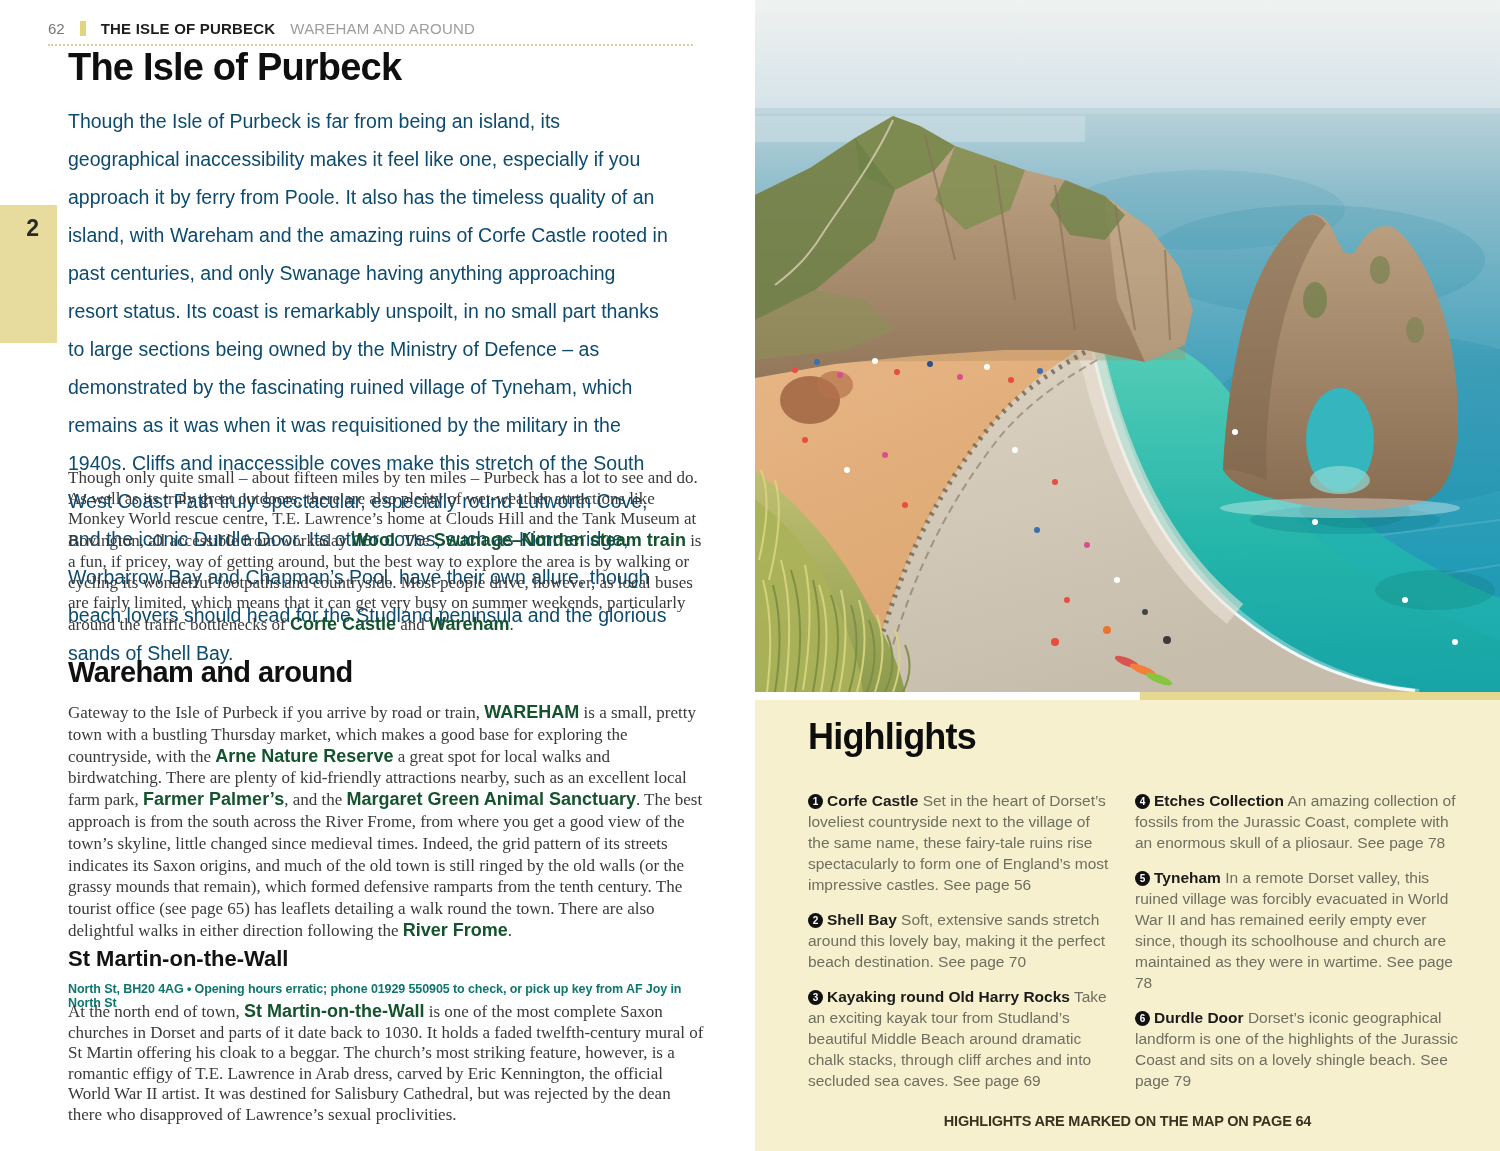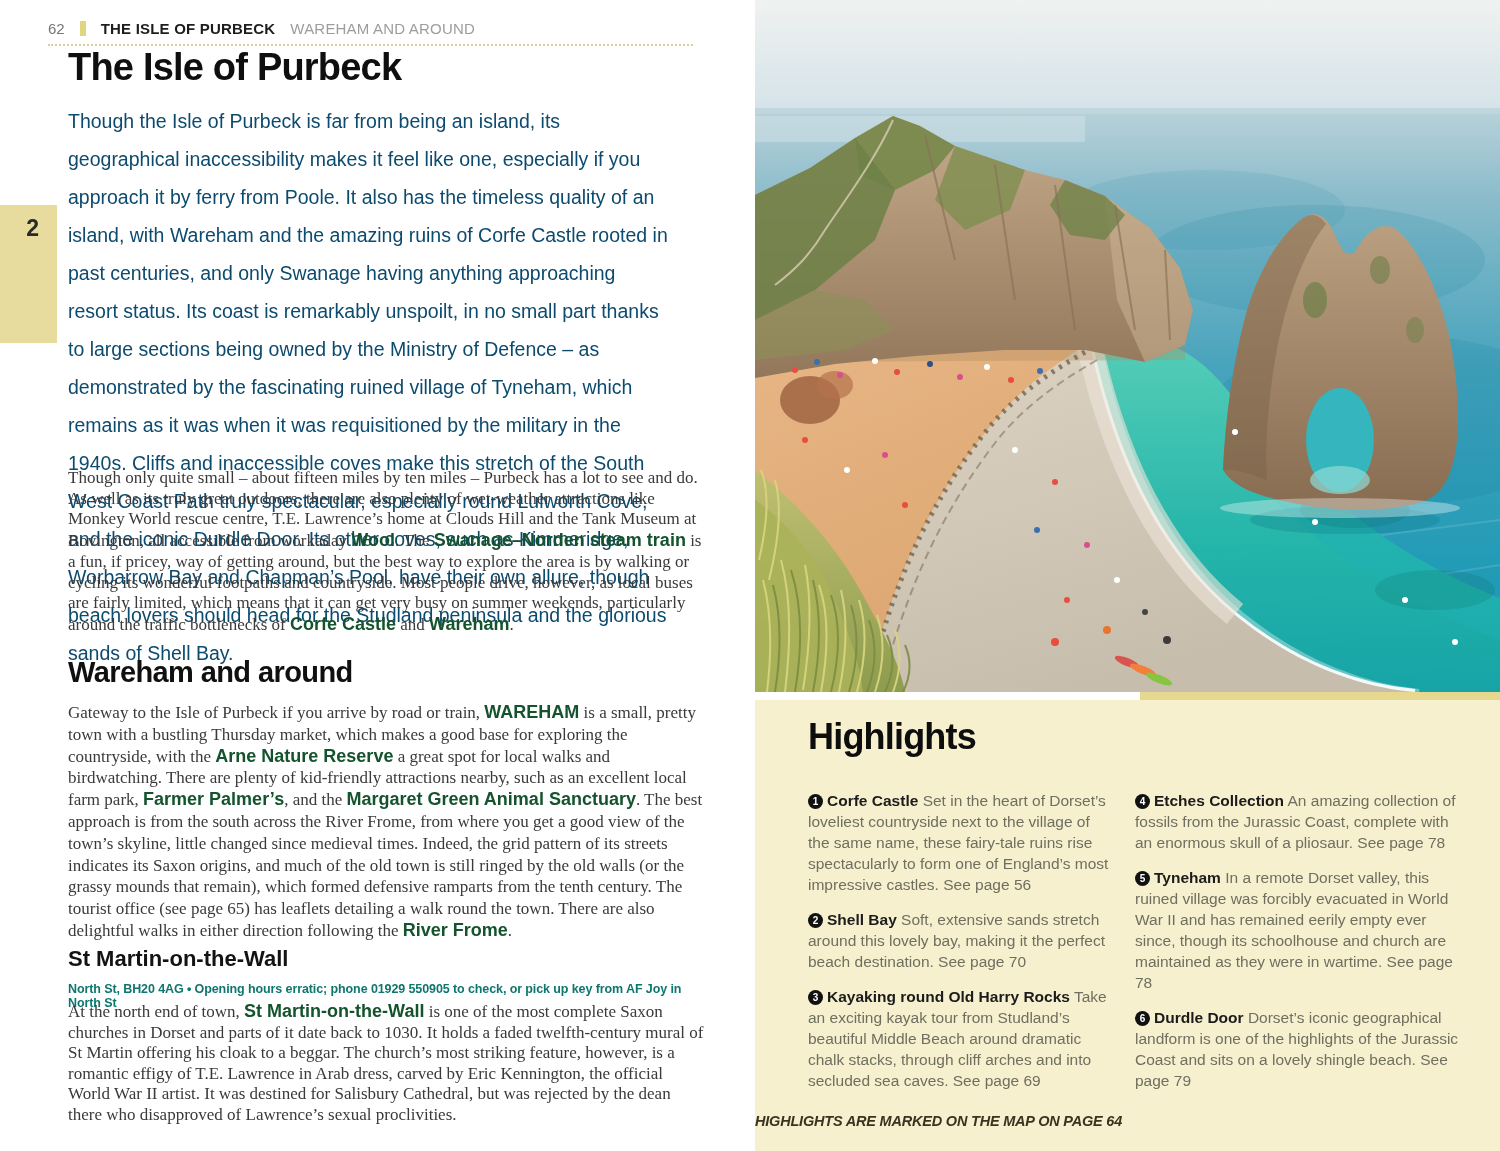--- a/index.html
+++ b/index.html
@@ -47,22 +47,22 @@
                letter-spacing:-0.8px;color:#0d0d0d;}
   .cols{position:absolute;left:53px;top:90px;display:flex;gap:22px;}
   .col{display:flex;flex-direction:column;gap:14px;}
   .col1{width:305px;}
   .col2{width:332px;}
   .hl-item{font-size:15.5px;line-height:21px;color:#6f6f60;}
   .hl-name{font-weight:bold;color:#1b1b1b;}
   .badge{display:inline-flex;width:15px;height:15px;border-radius:50%;background:#111;color:#fff;
          font-size:10px;font-weight:bold;align-items:center;justify-content:center;
          margin-right:4px;position:relative;top:-1px;}
-  .panel-footer{position:absolute;left:0;right:0;bottom:30px;text-align:left;font-size:14.5px;
-                font-weight:bold;color:#39331f;letter-spacing:-0.2px;font-style:italic;}
+  .panel-footer{position:absolute;left:0;right:0;bottom:30px;text-align:center;font-size:14.5px;
+                font-weight:bold;color:#39331f;letter-spacing:-0.2px;}
 </style>
 </head>
 <body>
 
 <div id="page">
 
   <div class="header">
     <span class="pageno">62</span>
     <span class="hbar"></span>
     <span class="htitle">THE ISLE OF PURBECK</span>

